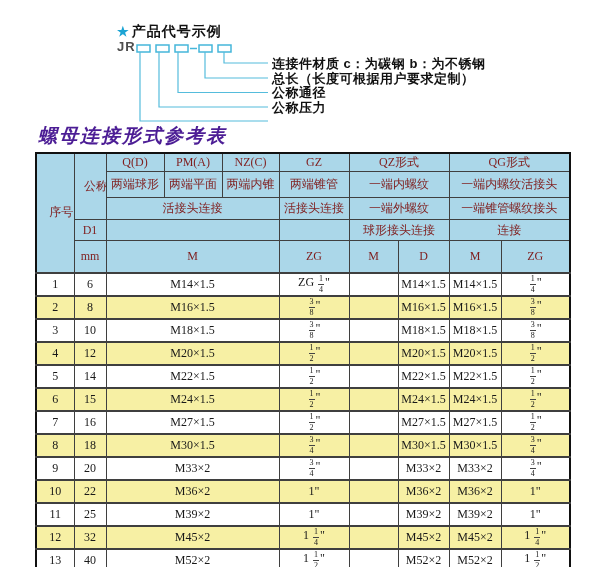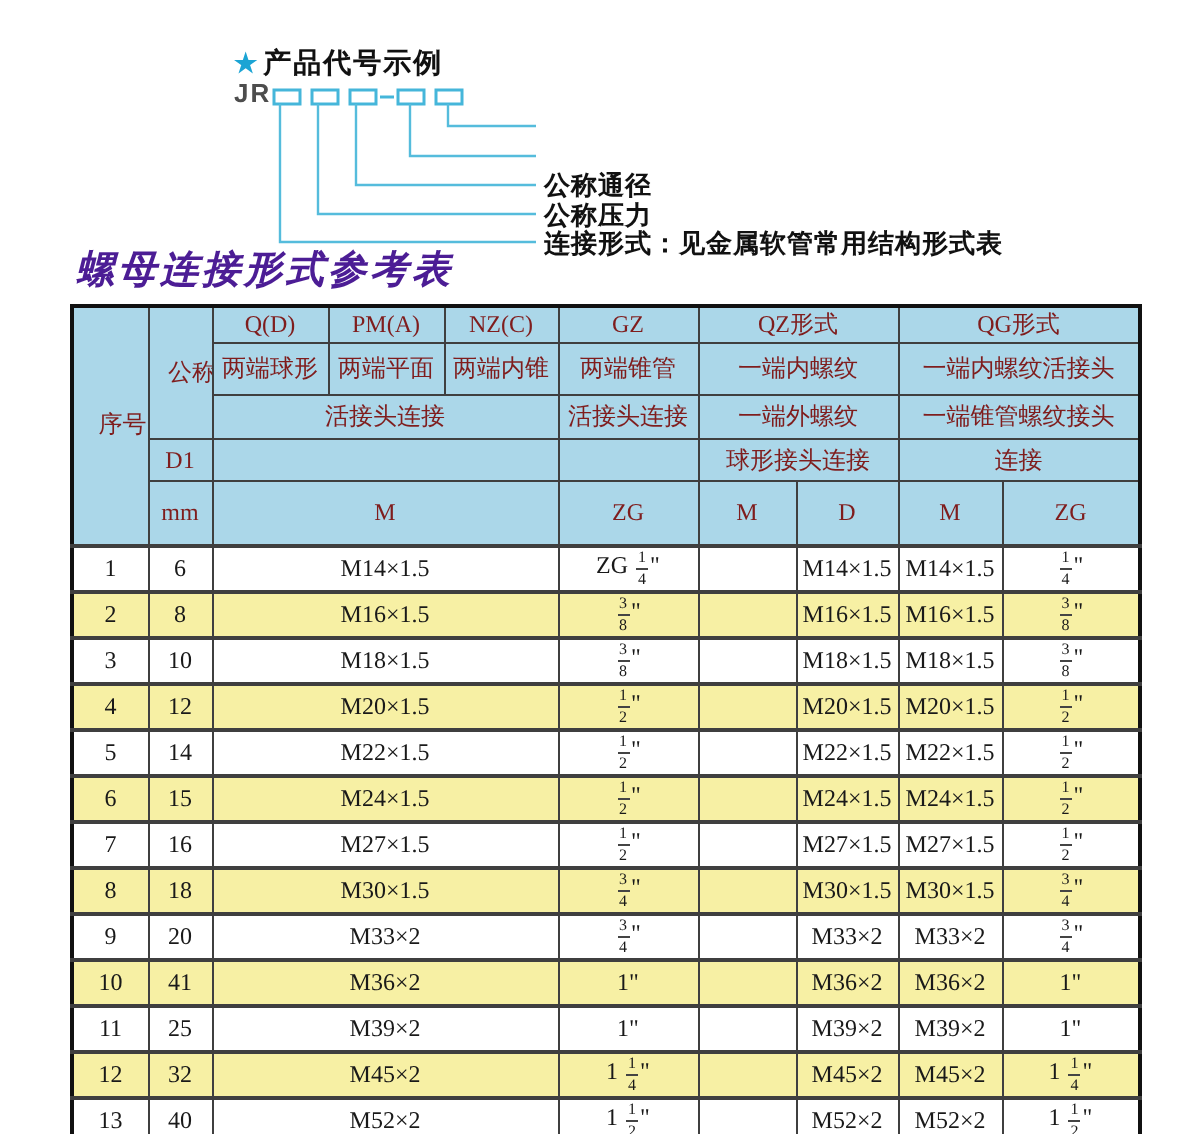--- a/index.html
+++ b/index.html
@@ -88,23 +88,24 @@
     </g>
     <g fill="none" stroke="#55bcdc" stroke-width="1.2">
       <path d="M140,52 L140,121 L268,121"></path>
       <path d="M159,52 L159,107 L268,107"></path>
       <path d="M178,52 L178,92.5 L268,92.5"></path>
       <path d="M205,52 L205,78 L268,78"></path>
       <path d="M224,52 L224,63 L268,63"></path>
     </g>
   </svg>
 
+  <div class="dlabel" style="top:57px">连接件材质  c：为碳钢  b：为不锈钢</div>
+  <div class="dlabel" style="top:71.5px">总长（长度可根据用户要求定制）</div>
   <div class="dlabel" style="top:86px">公称通径</div>
   <div class="dlabel" style="top:100.5px">公称压力</div>
-  <div class="dlabel" style="top:114.5px">连接形式：见金属软管常用结构形式表</div>
 
   <h1 class="title">螺母连接形式参考表</h1>
 
   <table class="ref-table">
     <colgroup>
       <col style="width:38px">
         <col style="width:32px">
       <col style="width:58px">
         <col style="width:58px">
         <col style="width:57px">
@@ -246,21 +247,21 @@
           <td>20</td>
           <td colspan="3">M33×2</td>
           <td><span class="fr"><span class="n">3</span><span class="d">4</span></span>"</td>
           <td></td>
           <td>M33×2</td>
           <td>M33×2</td>
           <td><span class="fr"><span class="n">3</span><span class="d">4</span></span>"</td>
         </tr>
         <tr class="even">
           <td>10</td>
-          <td>41</td>
+          <td>22</td>
           <td colspan="3">M36×2</td>
           <td>1"</td>
           <td></td>
           <td>M36×2</td>
           <td>M36×2</td>
           <td>1"</td>
         </tr>
         <tr class="odd">
           <td>11</td>
           <td>25</td>

